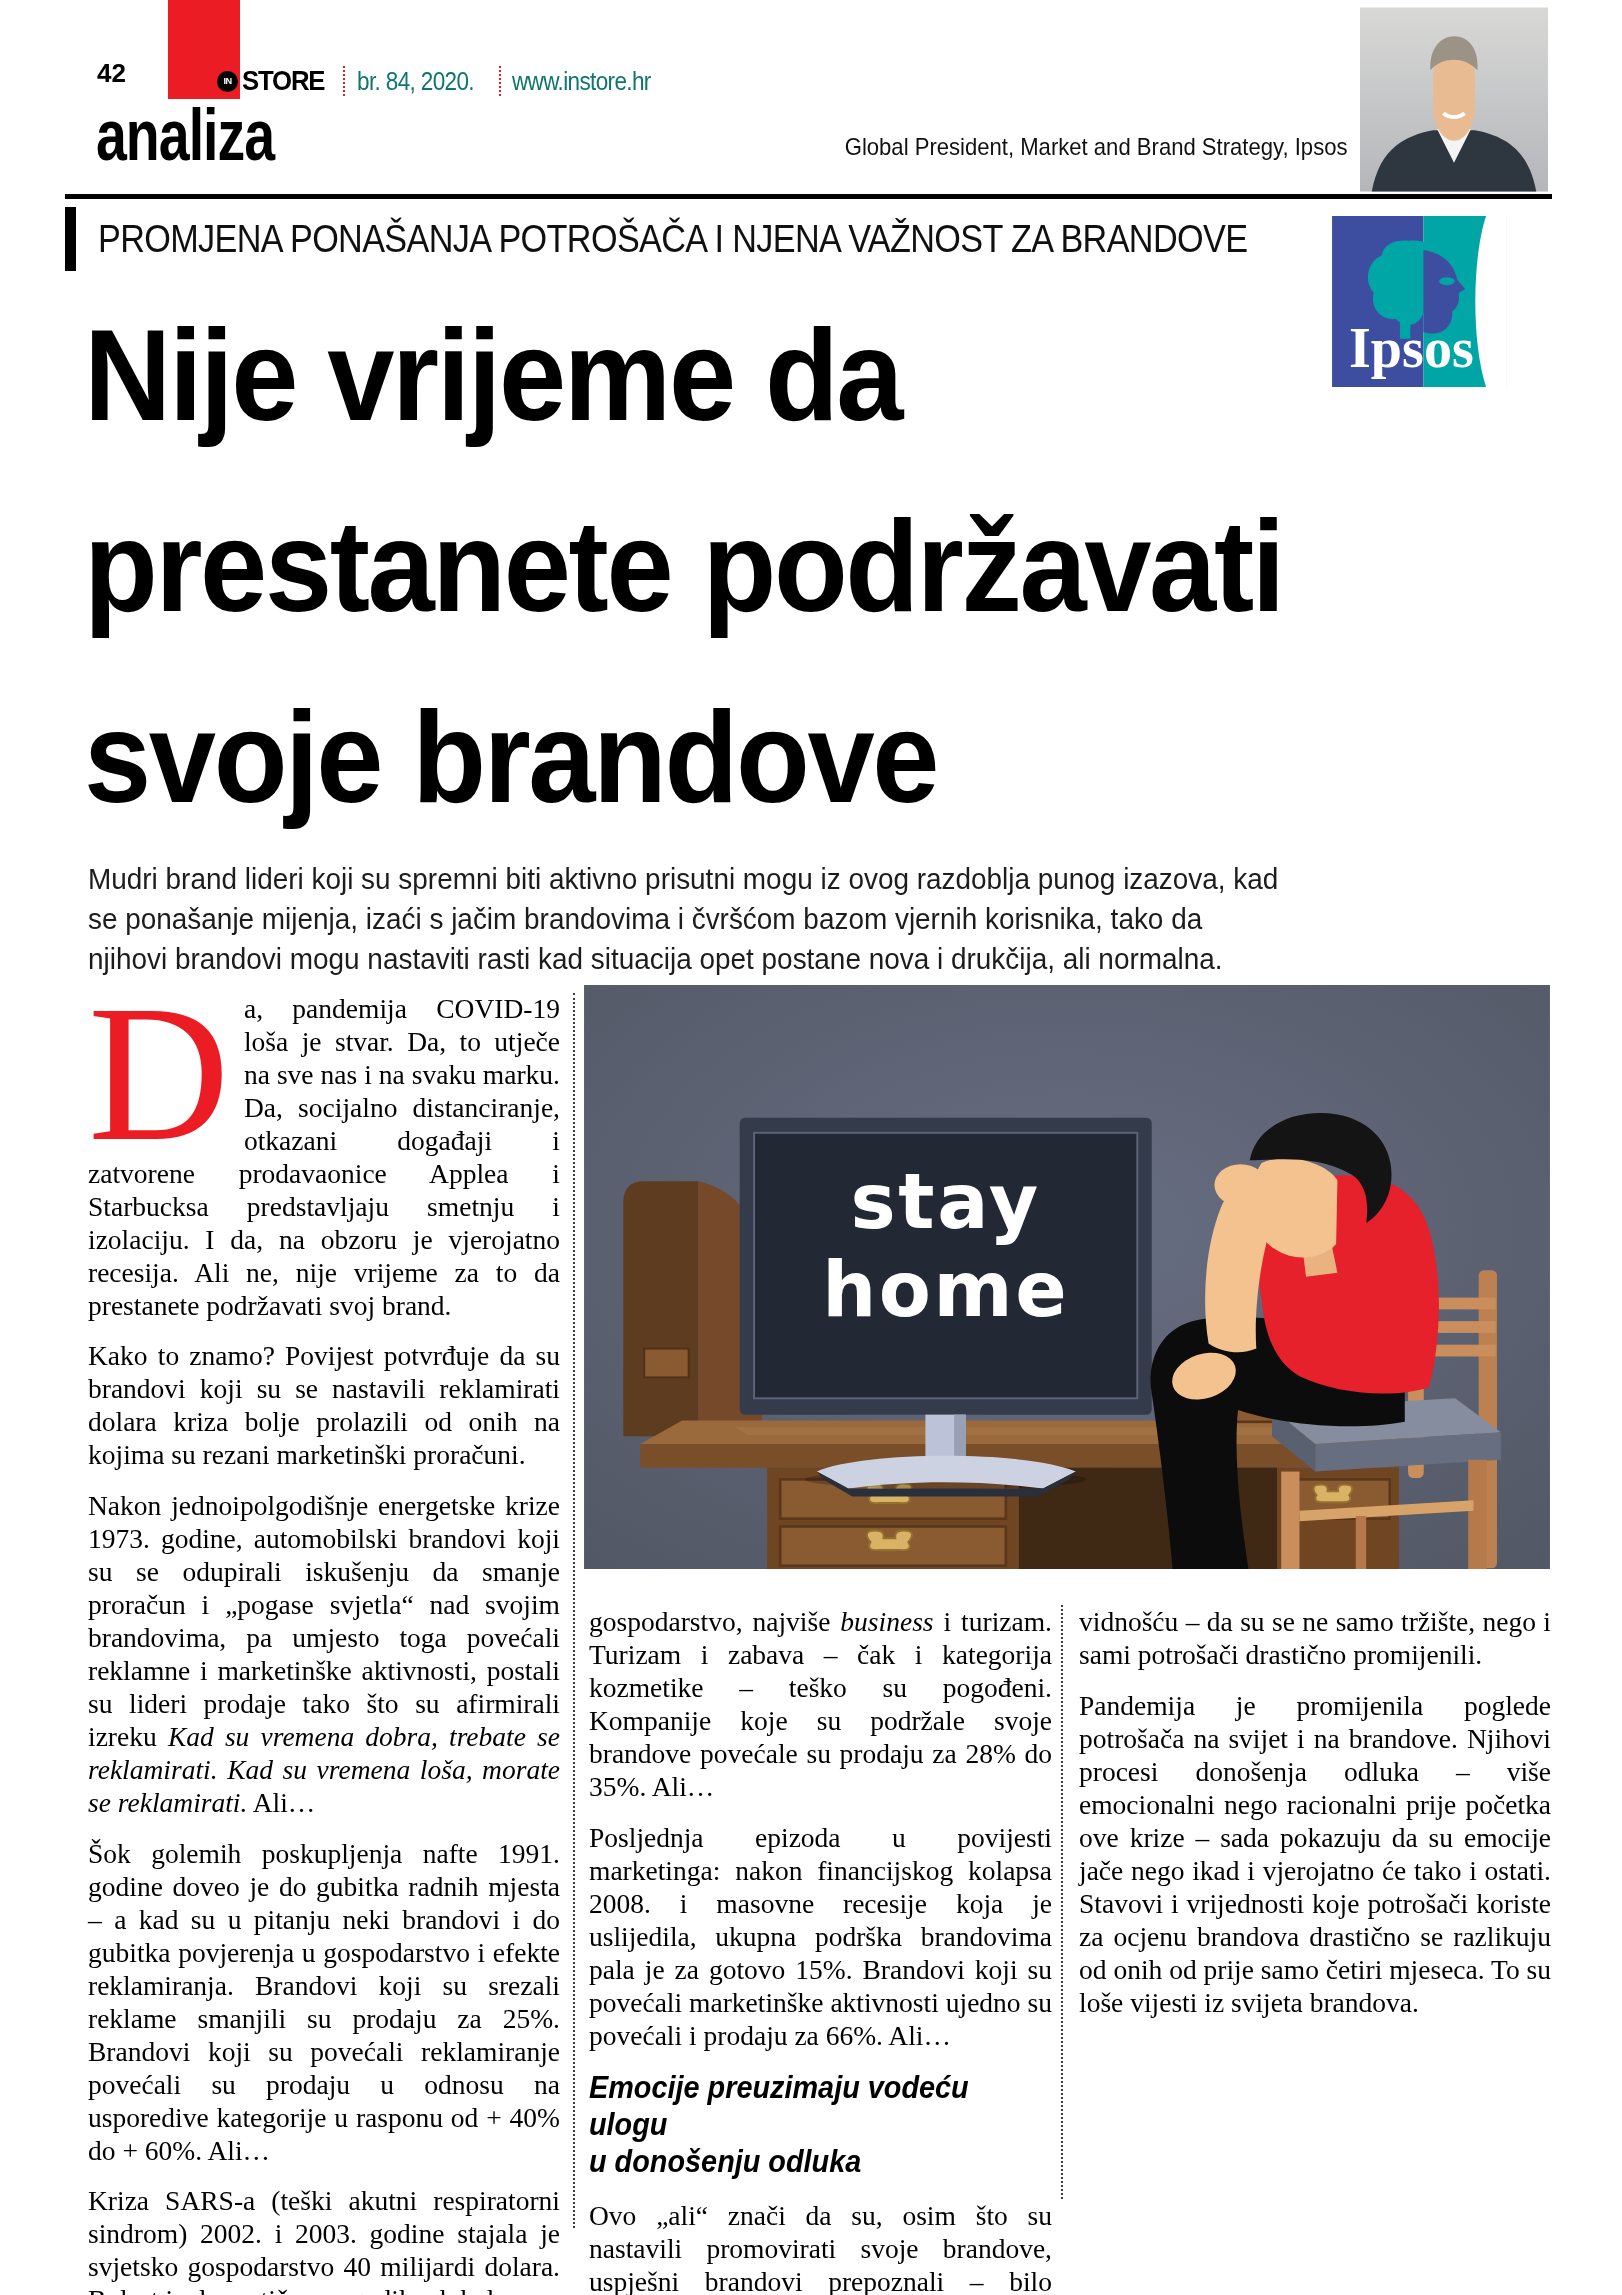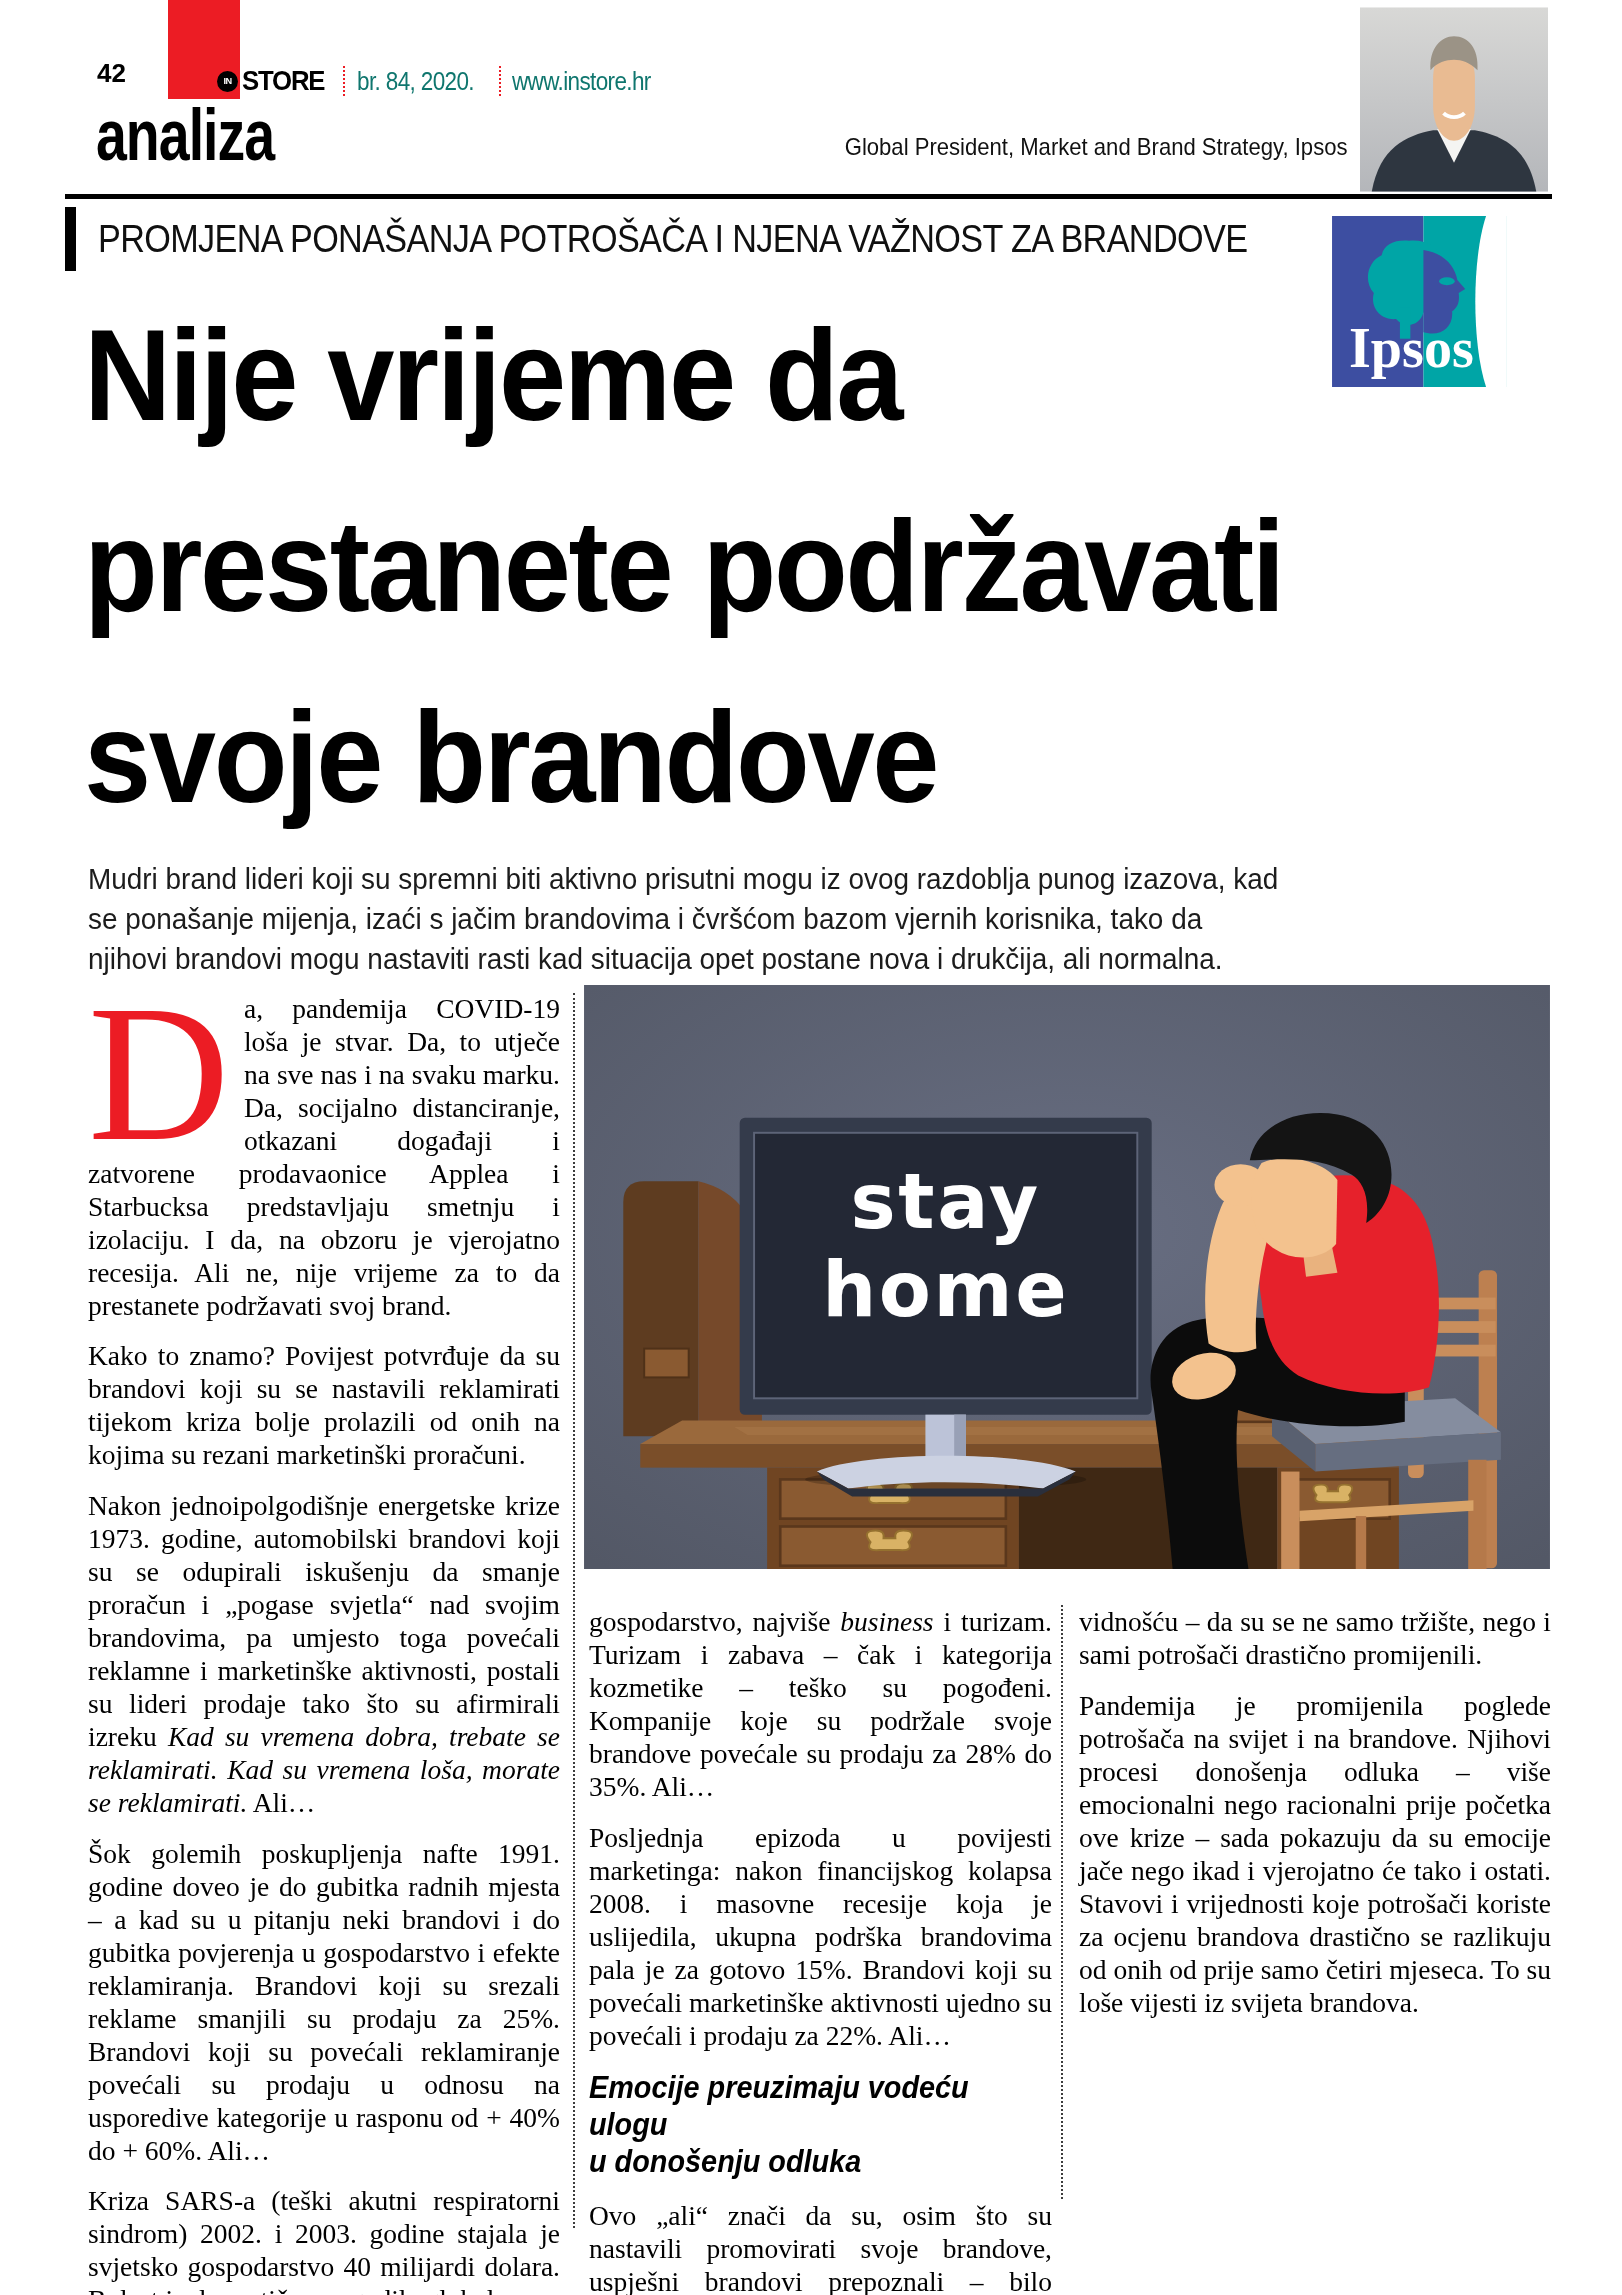--- a/index.html
+++ b/index.html
@@ -193,29 +193,29 @@
         <path d="M1018,268 C1028,214 1090,188 1152,198 C1208,208 1240,250 1234,302 C1230,334 1212,354 1196,364 C1202,322 1190,300 1174,290 C1118,258 1058,268 1018,268 Z" fill="#141414"></path>
       </g>
     </svg>
   </div>
 
   <div class="abs colsep" id="sep1"></div>
   <div class="abs colsep" id="sep2"></div>
 
   <div class="abs col" id="col1">
     <p><span class="dropcap">D</span><span>a, pandemija COVID-19 loša je stvar. Da, to utječe na sve nas i na svaku marku. Da, socijalno distanciranje, otkazani događaji i zatvorene prodavaonice Applea i Starbucksa predstavljaju smetnju i izolaciju. I da, na obzoru je vjerojatno recesija. Ali ne, nije vrijeme za to da prestanete podržavati svoj brand.</span></p>
-    <p>Kako to znamo? Povijest potvrđuje da su brandovi koji su se nastavili reklamirati tijekom kriza bolje prolazili od onih na kojima su rezani marketinški proračuni.</p>
+    <p>Kako to znamo? Povijest potvrđuje da su brandovi koji su se nastavili reklamirati dolara kriza bolje prolazili od onih na kojima su rezani marketinški proračuni.</p>
     <p><span>Nakon jednoipolgodišnje energetske krize 1973. godine, automobilski brandovi koji su se odupirali iskušenju da smanje proračun i „pogase svjetla“ nad svojim brandovima, pa umjesto toga povećali reklamne i marketinške aktivnosti, postali su lideri prodaje tako što su afirmirali izreku </span><span class="it">Kad su vremena dobra, trebate se reklamirati. Kad su vremena loša, morate se reklamirati.</span><span> Ali…</span></p>
     <p>Šok golemih poskupljenja nafte 1991. godine doveo je do gubitka radnih mjesta – a kad su u pitanju neki brandovi i do gubitka povjerenja u gospodarstvo i efekte reklamiranja. Brandovi koji su srezali reklame smanjili su prodaju za 25%. Brandovi koji su povećali reklamiranje povećali su prodaju u odnosu na usporedive kategorije u rasponu od + 40% do + 60%. Ali…</p>
     <p>Kriza SARS-a (teški akutni respiratorni sindrom) 2002. i 2003. godine stajala je svjetsko gospodarstvo 40 milijardi dolara. Bolest je dramatično pogodila globalno</p>
   </div>
 
   <div class="abs col" id="col2">
     <p><span>gospodarstvo, najviše </span><span class="it">business</span><span> i turizam. Turizam i zabava – čak i kategorija kozmetike – teško su pogođeni. Kompanije koje su podržale svoje brandove povećale su prodaju za 28% do 35%. Ali…</span></p>
-    <p>Posljednja epizoda u povijesti marketinga: nakon financijskog kolapsa 2008. i masovne recesije koja je uslijedila, ukupna podrška brandovima pala je za gotovo 15%. Brandovi koji su povećali marketinške aktivnosti ujedno su povećali i prodaju za 22%. Ali…</p>
+    <p>Posljednja epizoda u povijesti marketinga: nakon financijskog kolapsa 2008. i masovne recesije koja je uslijedila, ukupna podrška brandovima pala je za gotovo 15%. Brandovi koji su povećali marketinške aktivnosti ujedno su povećali i prodaju za 66%. Ali…</p>
     <div class="subhead">
       <span>Emocije preuzimaju vodeću ulogu</span>
       <span>u donošenju odluka</span>
     </div>
     <p>Ovo „ali“ znači da su, osim što su nastavili promovirati svoje brandove, uspješni brandovi prepoznali – bilo planiranjem ili pro-</p>
   </div>
 
   <div class="abs col" id="col3">
     <p>vidnošću – da su se ne samo tržište, nego i sami potrošači drastično promijenili.</p>
     <p>Pandemija je promijenila poglede potrošača na svijet i na brandove. Njihovi procesi donošenja odluka – više emocionalni nego racionalni prije početka ove krize – sada pokazuju da su emocije jače nego ikad i vjerojatno će tako i ostati. Stavovi i vrijednosti koje potrošači koriste za ocjenu brandova drastično se razlikuju od onih od prije samo četiri mjeseca. To su loše vijesti iz svijeta brandova.</p>

